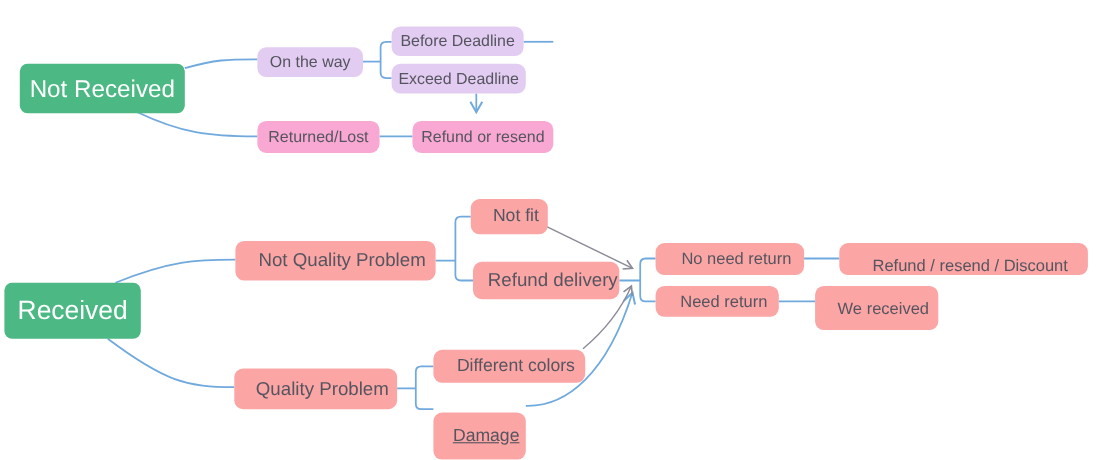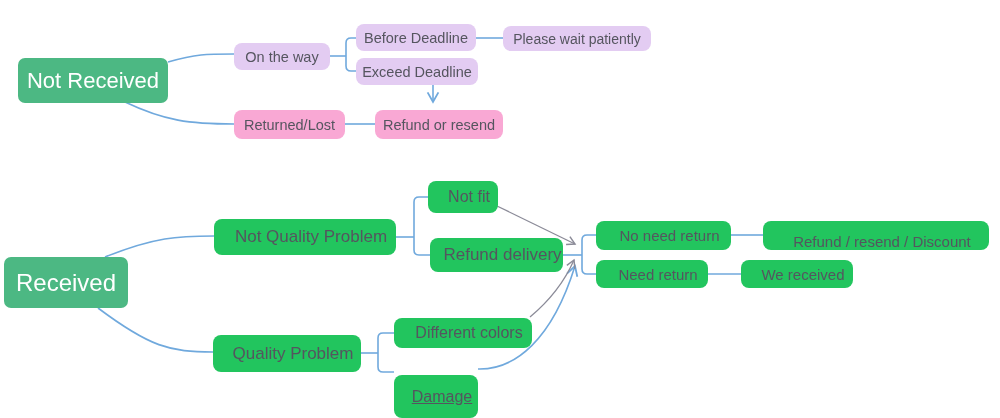--- a/index.html
+++ b/index.html
@@ -16,40 +16,40 @@
     display:flex;align-items:center;justify-content:center;
     border-radius:8px;
     color:#55555f;
     white-space:nowrap;
     box-sizing:border-box;
     text-align:center;
   }
   .root{background:#4cb883;color:#ffffff;border-radius:7px;}
   .purple{background:#e3ccf2;}
   .lgreen{background:#f9a8d4;}
-  .lav{background:#22c55e;padding-left:12px;}
+  .lav{background:#fca5a5;padding-left:12px;}
 
   .n-not_received{left:18px;top:58px;width:150px;height:45px;font-size:22px;}
   .n-on_the_way{left:234px;top:43px;width:96px;height:27px;font-size:14.5px;}
   .n-before_deadline{left:356px;top:24px;width:120px;height:27px;font-size:14.5px;}
   .n-please_wait{left:503px;top:26px;width:148px;height:25px;font-size:14px;}
   .n-exceed_deadline{left:356px;top:58px;width:122px;height:27px;font-size:14.5px;}
   .n-returned_lost{left:234px;top:110px;width:111px;height:29px;font-size:14.5px;}
   .n-refund_or_resend{left:375px;top:110px;width:128px;height:29px;font-size:14.5px;}
   .n-received{left:4px;top:257px;width:124px;height:51px;font-size:24px;align-items:center;}
   .n-not_quality_problem{left:214px;top:219px;width:182px;height:36px;font-size:17px;}
   .n-not_fit{left:428px;top:181px;width:70px;height:32px;font-size:16px;}
   .n-wrong_delivery{left:430px;top:238px;width:133px;height:34px;font-size:17px;}
   .n-quality_problem{left:213px;top:335px;width:148px;height:37px;font-size:17px;}
   .n-different_colors{left:394px;top:318px;width:138px;height:30px;font-size:16px;}
   .n-damage{left:394px;top:375px;width:84px;height:43px;font-size:16px;text-decoration:underline;}
   .n-no_need_return{left:596px;top:221px;width:135px;height:29px;font-size:15px;}
   .n-refund_resend_discount{left:763px;top:221px;width:226px;height:29px;font-size:15px;align-items:flex-end;}
   .n-need_return{left:596px;top:260px;width:112px;height:28px;font-size:15px;}
-  .n-we_received{left:741px;top:260px;width:112px;height:28px;font-size:15px;}
+  .n-we_received{left:741px;top:260px;width:112px;height:40px;font-size:15px;}
 </style>
 </head>
 <body>
 
 <div id="canvas">
 
   <svg id="edges" viewBox="0 0 1000 418" xmlns="http://www.w3.org/2000/svg">
     <defs>
       <marker id="arr-blue" viewBox="0 0 12 12" refX="10" refY="6" markerWidth="9" markerHeight="9" orient="auto-start-reverse">
         <path d="M2,1.5 L10,6 L2,10.5" fill="none" stroke="#70a9dd" stroke-width="1.5"></path>
@@ -91,23 +91,20 @@
   </div>
 
   <div class="node purple n-on_the_way">
     <span>On the way</span>
   </div>
 
   <div class="node purple n-before_deadline">
     <span>Before Deadline</span>
   </div>
 
-  <div class="node purple n-please_wait">
-    <span>Please wait patiently</span>
-  </div>
 
   <div class="node purple n-exceed_deadline">
     <span>Exceed Deadline</span>
   </div>
 
   <div class="node lgreen n-returned_lost">
     <span>Returned/Lost</span>
   </div>
 
   <div class="node lgreen n-refund_or_resend">

